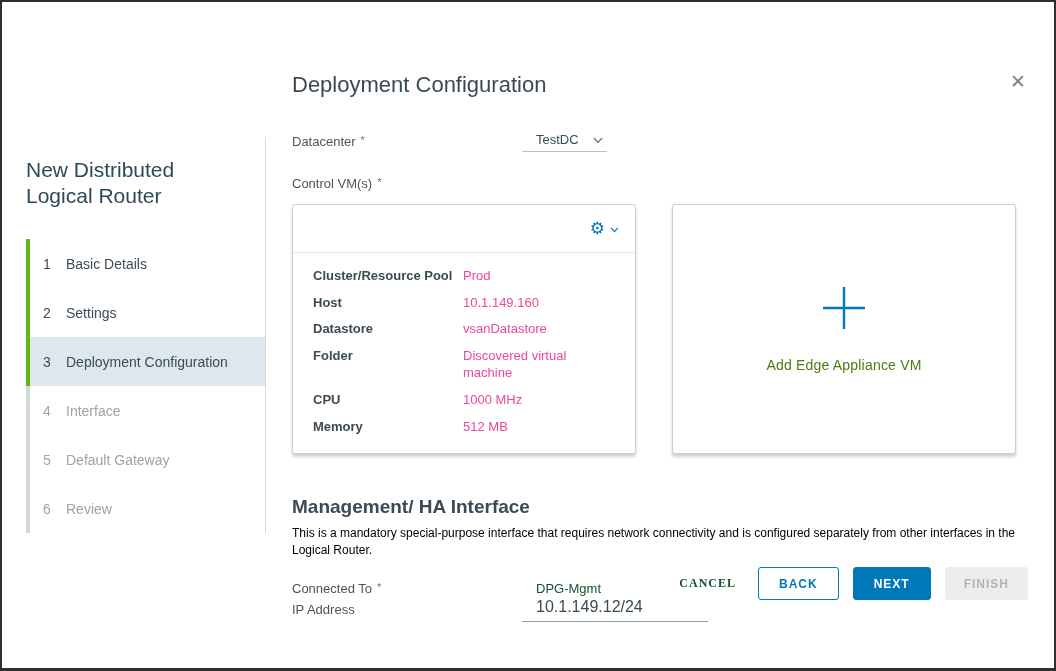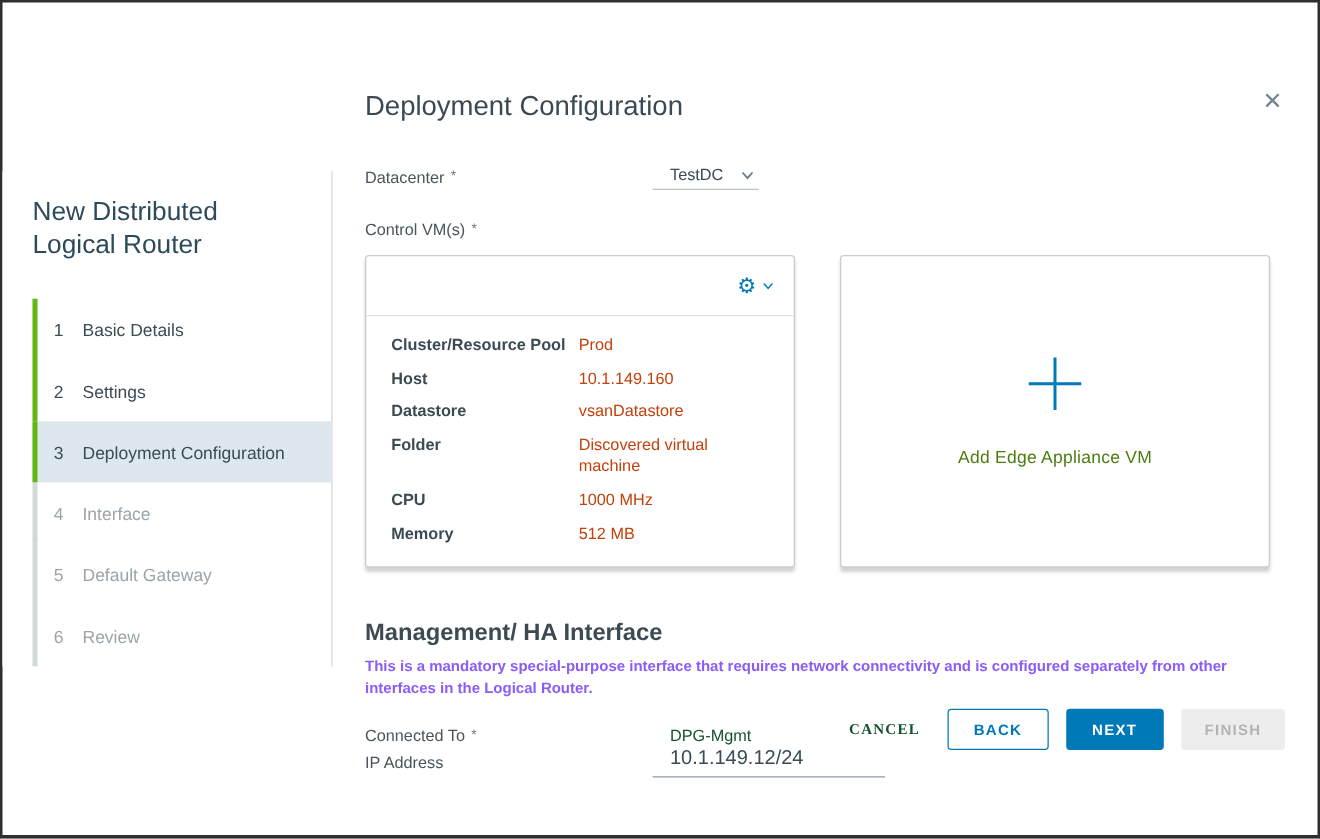--- a/index.html
+++ b/index.html
@@ -71,34 +71,34 @@
   }
   .vm-card-header {
     height: 48px; border-bottom: 1px solid #e2e2e2;
     display: flex; align-items: center; justify-content: flex-end;
     padding-right: 16px; gap: 5px;
   }
   .gear { font-size: 17px; color: #0079b8; cursor: pointer; line-height: 1; }
   .vm-rows { padding: 15px 20px 0 20px; font-size: 13px; }
   .vm-row { display: flex; margin-bottom: 10px; line-height: 1.3; }
   .vm-row .k { width: 150px; flex: 0 0 150px; font-weight: 700; color: #3c4a52; padding-right: 10px; }
-  .vm-row .v { color: #c2410c; width: 152px; }
+  .vm-row .v { color: #ec4899; width: 152px; }
 
   .add-card {
     display: flex; flex-direction: column;
     align-items: center; justify-content: center;
     gap: 22px; cursor: pointer;
   }
   .add-label { font-size: 14px; color: #4d7c0f; letter-spacing: 0.2px; }
 
   .section { margin-top: 42px; }
   .section-title { font-size: 19px; font-weight: 700; color: #3c4a52; }
   .section-desc {
-    font-size: 12px; color: #8b5cf6; line-height: 1.45;
-    margin-top: 7px; max-width: 724px; font-weight: bold;
+    font-size: 12px; color: #000000; line-height: 1.45;
+    margin-top: 7px; max-width: 724px;
   }
   .row-connected { margin-top: 22px; }
   .row-ip { }
   .value-cell { font-size: 13px; color: #14532d; width: 345px; padding-left: 14px; }
   .icon-group { display: flex; align-items: center; gap: 12px; }
   .icon-btn { cursor: pointer; display: inline-flex; }
 
   .ip-input {
     width: 186px; border: none; border-bottom: 1px solid #8e9ba2;
     font-family: "Liberation Sans", sans-serif;

